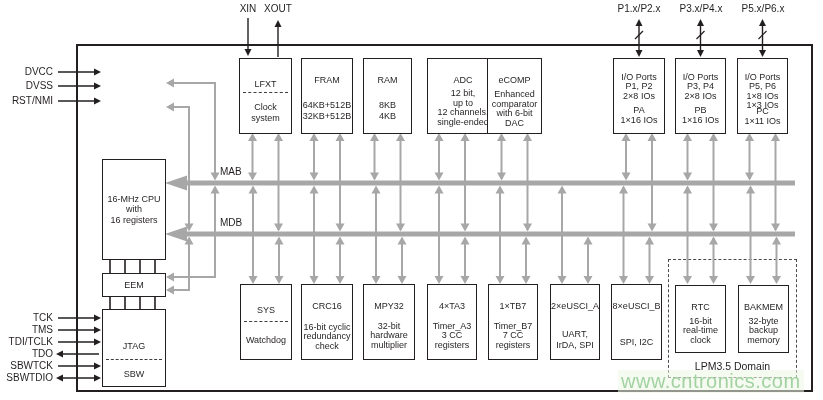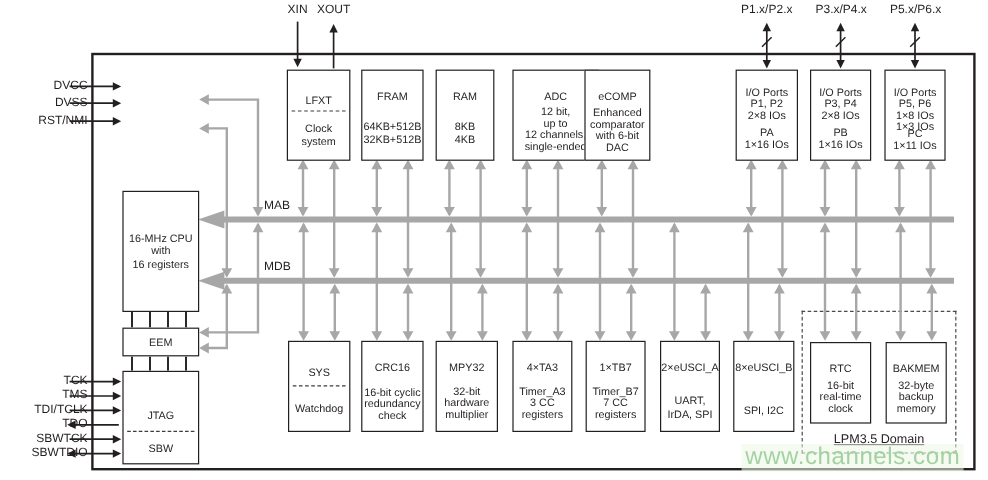--- a/index.html
+++ b/index.html
@@ -3,32 +3,32 @@
 <meta charset="utf-8">
 <style>
   html,body{margin:0;padding:0;background:#fff;}
   #stage{position:relative;width:823px;height:400px;background:#fff;overflow:hidden;
          font-family:"Liberation Sans", sans-serif;color:#231f20;}
   #chip{position:absolute;left:76px;top:44px;width:737px;height:348px;
         border:2px solid #231f20;box-sizing:border-box;background:#fff;z-index:1;}
   #lpm{position:absolute;left:668px;top:259px;width:129px;height:119px;
        border:1.6px dashed #4a4a4a;box-sizing:border-box;z-index:2;}
   #lpm .lpm-label{position:absolute;left:0;right:0;bottom:5px;text-align:center;
-       font-size:10.5px;white-space:nowrap;text-decoration:underline;}
+       font-size:10.5px;white-space:nowrap;}
   #wires{position:absolute;left:0;top:0;z-index:3;}
   .box{position:absolute;background:#fff;border:1.6px solid #231f20;box-sizing:border-box;
        font-size:9px;line-height:10.5px;text-align:center;white-space:pre-line;z-index:4;}
   .bt{padding-top:5px;}
   .bb{position:absolute;left:0;right:0;bottom:7px;}
   .bc{position:absolute;left:0;top:0;right:0;bottom:0;display:flex;align-items:center;
       justify-content:center;}
   .divider{position:absolute;left:3px;right:3px;border-top:1.6px dashed #3d3d3d;}
   .tight{line-height:9.5px;padding-top:3px;}
   .lbl{position:absolute;font-size:10px;white-space:nowrap;z-index:5;}
-  .pr{left:0;width:53px;text-align:right;margin-left:20px;}
+  .pr{left:0;width:53px;text-align:right;}
   .tc{text-align:center;}
   .buslbl{position:absolute;font-size:10px;z-index:5;}
   #watermark{position:absolute;left:618px;top:370px;font-size:20px;letter-spacing:.5px;
       color:#a2d2a2;background:rgba(238,247,230,.55);padding:0 3px;z-index:6;white-space:nowrap;}
 </style>
 </head>
 <body>
 
 <div id="stage">
 
@@ -331,14 +331,14 @@
   <div class="lbl pr" style="top:372px">SBWTDIO</div>
   <div class="lbl tc" style="left:230px;top:3px;width:36px">XIN</div>
   <div class="lbl tc" style="left:260px;top:3px;width:36px">XOUT</div>
   <div class="lbl tc" style="left:607px;top:3px;width:64px">P1.x/P2.x</div>
   <div class="lbl tc" style="left:669px;top:3px;width:64px">P3.x/P4.x</div>
   <div class="lbl tc" style="left:731px;top:3px;width:64px">P5.x/P6.x</div>
 
   <div class="buslbl" style="left:220px;top:166px">MAB</div>
   <div class="buslbl" style="left:220px;top:217px">MDB</div>
 
-  <div id="watermark">www.channels.com</div>
+  <div id="watermark">www.cntronics.com</div>
 </div>
 
 </body></html>

